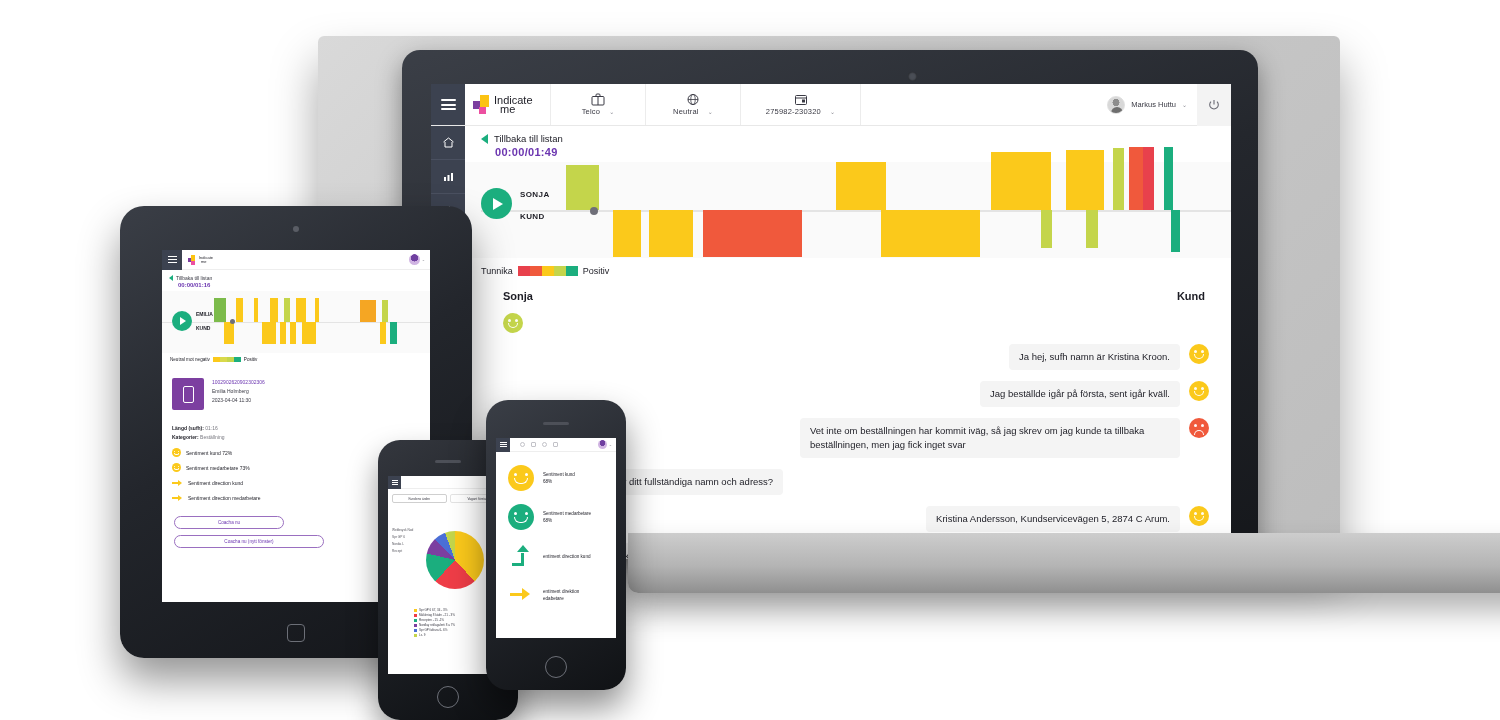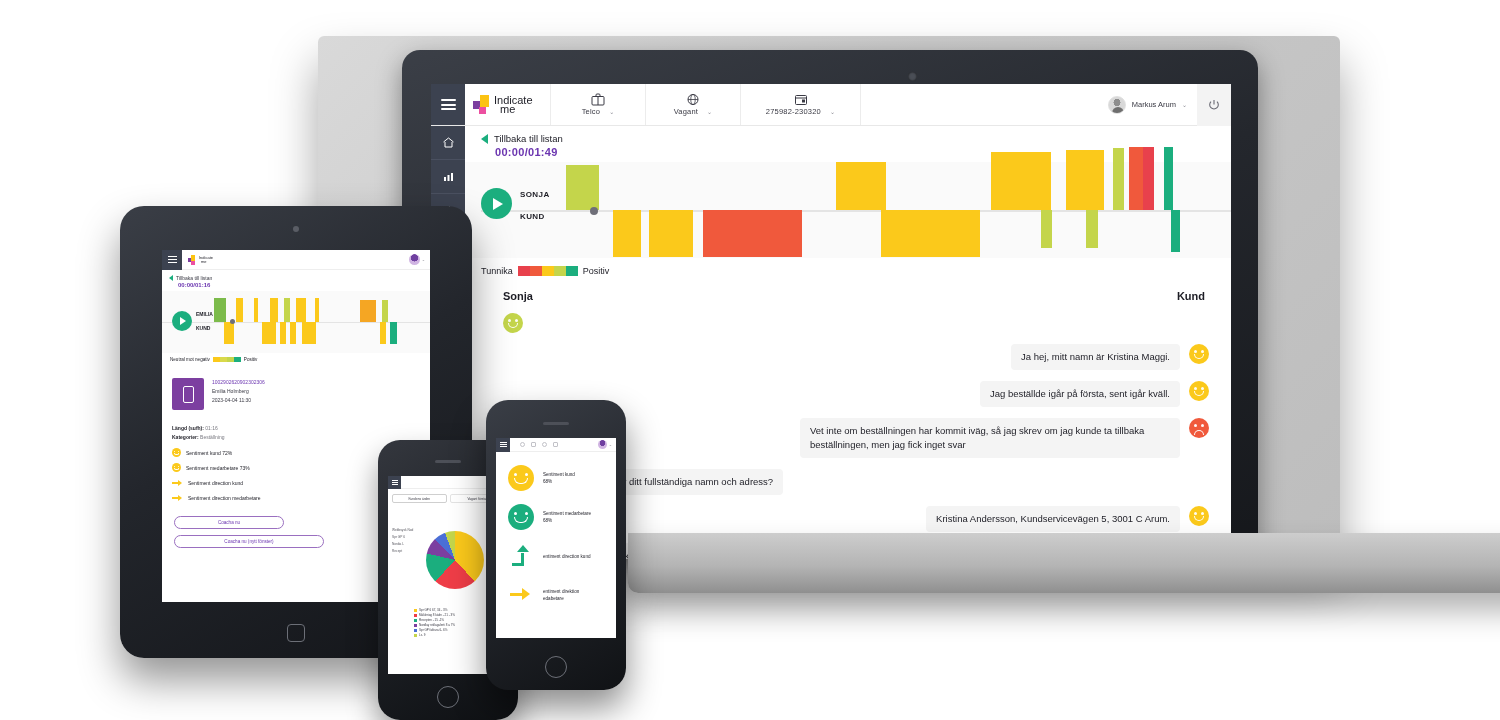--- a/index.html
+++ b/index.html
@@ -282,42 +282,42 @@
           </div>
         </div>
 
         <div class="navitem">
           <svg width="14" height="13" viewBox="0 0 14 13">
             <circle cx="7" cy="6.5" r="5" fill="none" stroke="#3a3a44" stroke-width="1"></circle>
             <ellipse cx="7" cy="6.5" rx="2.2" ry="5" fill="none" stroke="#3a3a44" stroke-width=".8"></ellipse>
             <line x1="2" y1="6.5" x2="12" y2="6.5" stroke="#3a3a44" stroke-width=".8"></line>
           </svg>
           <div class="navlabel">
-            <span>Vagant</span>
+            <span>Neutral</span>
             <span class="chev">⌄</span>
           </div>
         </div>
 
         <div class="navitem" style="width:120px">
           <svg width="14" height="13" viewBox="0 0 14 13">
             <rect x="1.5" y="2.5" width="11" height="9" rx="1" fill="none" stroke="#3a3a44" stroke-width="1"></rect>
             <line x1="1.5" y1="5" x2="12.5" y2="5" stroke="#3a3a44" stroke-width="1"></line>
             <rect x="8" y="6.5" width="3" height="3" fill="#3a3a44"></rect>
           </svg>
           <div class="navlabel">
             <span>275982-230320</span>
             <span class="chev">⌄</span>
           </div>
         </div>
 
         <div class="topspacer"></div>
 
         <div class="user-box">
           <div class="avatar-img"></div>
-          <span class="user-name">Markus Arum</span>
+          <span class="user-name">Markus Huttu</span>
           <span class="chev">⌄</span>
         </div>
         <div class="power-box">
           <svg width="12" height="12" viewBox="0 0 12 12">
             <path d="M3 2.6a4.3 4.3 0 1 0 6 0" fill="none" stroke="#6a6a73" stroke-width="1.1"></path>
             <line x1="6" y1="1" x2="6" y2="5.5" stroke="#6a6a73" stroke-width="1.1"></line>
           </svg>
         </div>
       </div>
 
@@ -406,21 +406,21 @@
               <div>Sonja</div>
               <div>Kund</div>
             </div>
             <div id="chat-list">
                 <div class="msg-row">
                   <div class="face" style="background: rgb(196, 213, 75);">
                     <i></i>
                   </div>
                 </div>
                 <div class="msg-row right">
-                  <div class="bubble">Ja hej, mitt namn är Kristina Maggi.</div>
+                  <div class="bubble">Ja hej, sufh namn är Kristina Kroon.</div>
                   <div class="face" style="background: rgb(251, 201, 27);">
                     <i></i>
                   </div>
                 </div>
                 <div class="msg-row right">
                   <div class="bubble">Jag beställde igår på första, sent igår  kväll.</div>
                   <div class="face" style="background: rgb(251, 201, 27);">
                     <i></i>
                   </div>
                 </div>
@@ -430,21 +430,21 @@
                     <i></i>
                   </div>
                 </div>
                 <div class="msg-row">
                   <div class="face" style="background: rgb(196, 213, 75);">
                     <i></i>
                   </div>
                   <div class="bubble">Nu ska vi se. Vad är ditt fullständiga namn och adress?</div>
                 </div>
                 <div class="msg-row right">
-                  <div class="bubble">Kristina Andersson, Kundservicevägen 5, 3001 C Arum.</div>
+                  <div class="bubble">Kristina Andersson, Kundservicevägen 5, 2874 C Arum.</div>
                   <div class="face" style="background: rgb(251, 201, 27);">
                     <i></i>
                   </div>
                 </div>
                 <div class="msg-row">
                   <div class="face" style="background: rgb(196, 213, 75);"></div>
                   <div class="bubble">Leggings och Tunnika Maggi?</div>
                 </div>
               </div>
           </div>

